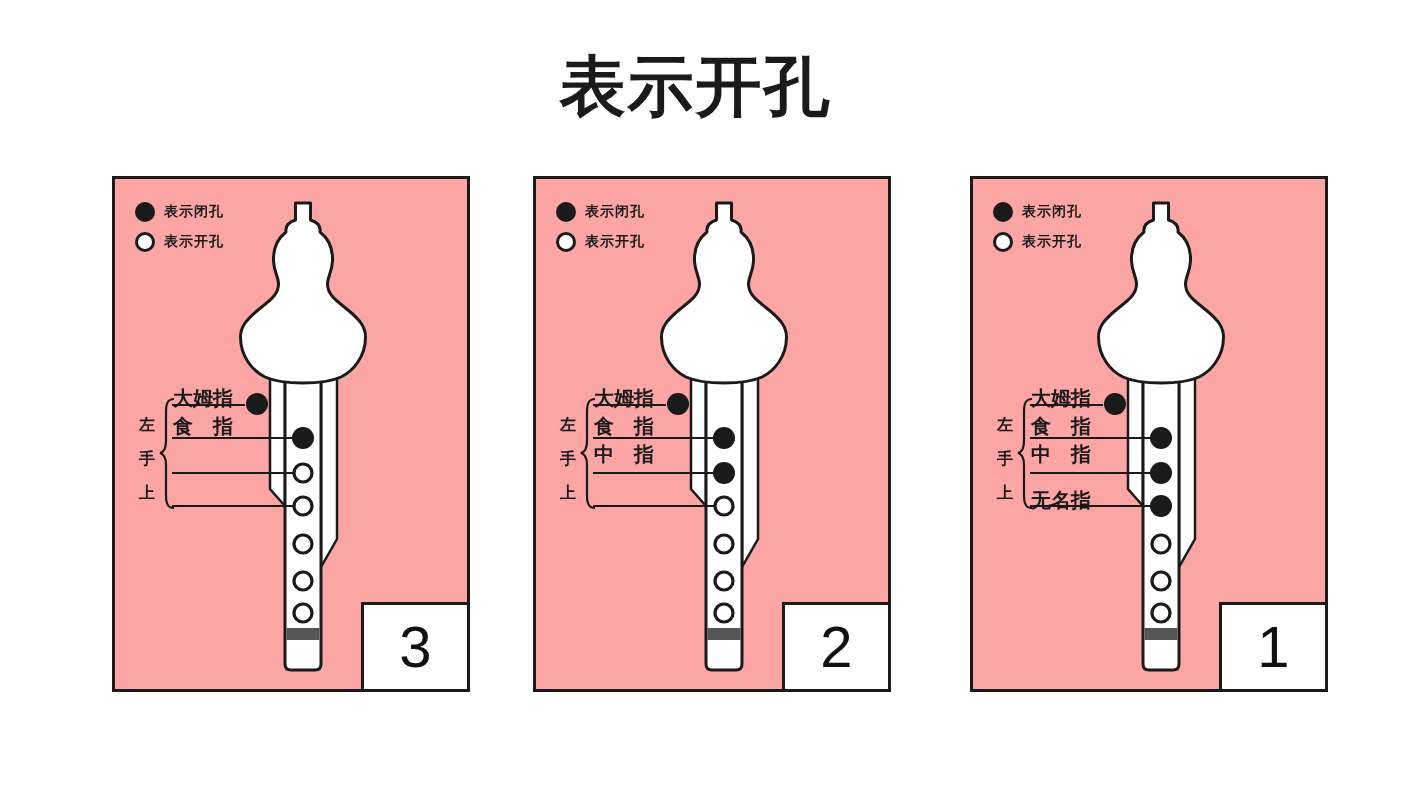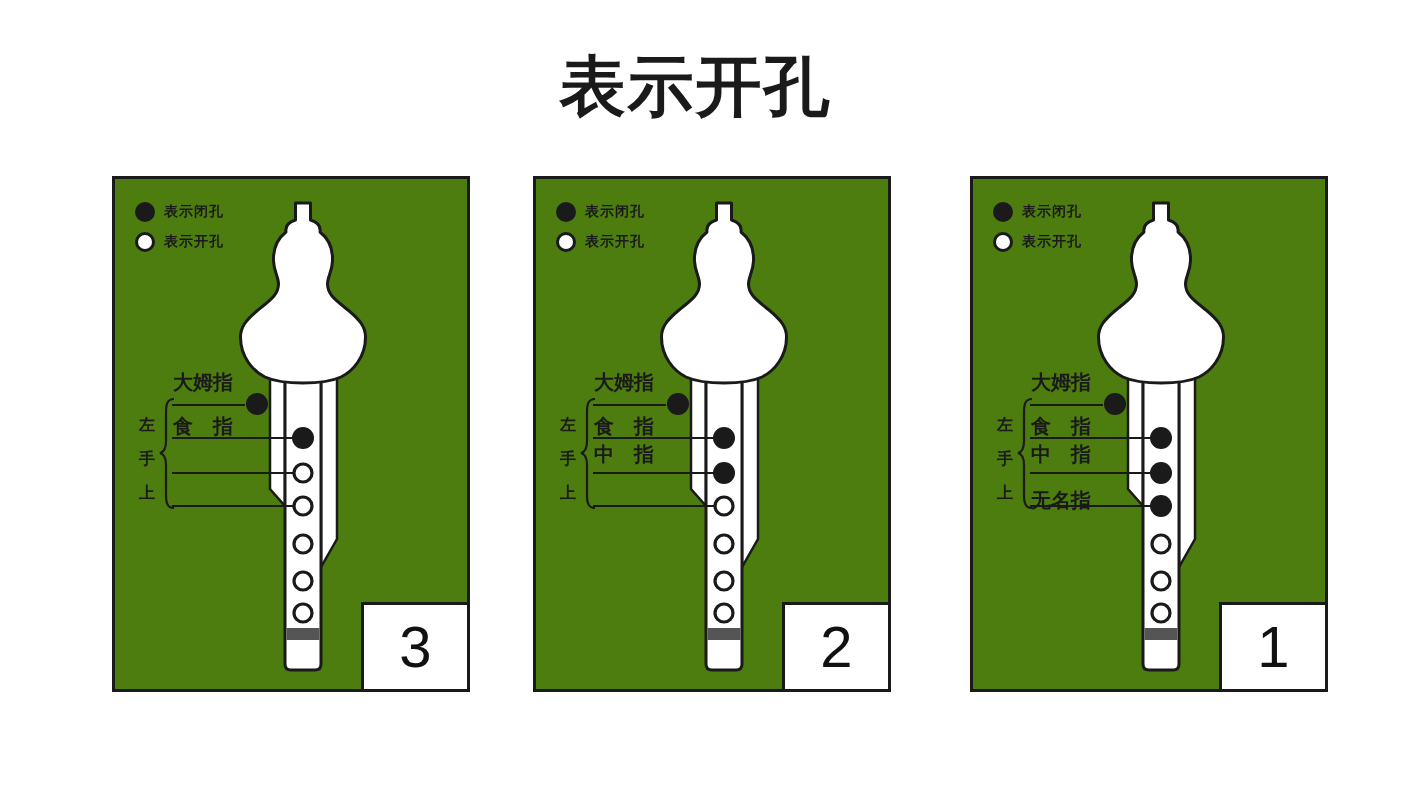--- a/index.html
+++ b/index.html
@@ -15,42 +15,42 @@
   }
   .title-main{
     font-size:66px;font-weight:bold;letter-spacing:2px;line-height:1.05;
   }
   .title-subtitle{
     font-size:38px;font-weight:600;letter-spacing:1px;padding-top:8px;
   }
   
   .panel{
     position:absolute;top:176px;width:358px;height:516px;
-    border:3px solid #1a1a1a;background:#4d7c0f;box-sizing:border-box;
+    border:3px solid #1a1a1a;background:#fca5a5;box-sizing:border-box;
   }
   .panel.p1{left:112px;}
   .panel.p2{left:533px;}
   .panel.p3{left:970px;}
 
   .instrument{position:absolute;left:0;top:0;width:352px;height:510px;}
 
   
   .legend{position:absolute;left:20px;top:18px;}
   .legend-row{display:flex;align-items:center;height:30px;}
   .legend-dot{width:20px;height:20px;border-radius:50%;box-sizing:border-box;flex:0 0 auto;}
   .legend-dot.filled{background:#1a1a1a;}
   .legend-dot.open{background:#fff;border:3.5px solid #1a1a1a;}
   .legend-text{font-size:14px;font-weight:bold;margin-left:9px;letter-spacing:1px;}
 
   
   .finger-label{
     position:absolute;left:58px;width:130px;height:22px;
     font-size:20px;font-weight:bold;line-height:22px;white-space:pre;
   }
-  .finger-label.r1{top:192px;}
+  .finger-label.r1{top:208px;}
   .finger-label.r2{top:236px;}
   .finger-label.r3{top:264px;}
   .finger-label.r4{top:303px;margin-top:7px;}
 
   .hand-label{
     position:absolute;left:19px;top:229px;width:26px;
     font-size:16px;font-weight:bold;line-height:34px;
     word-break:break-all;text-align:center;
   }
 

